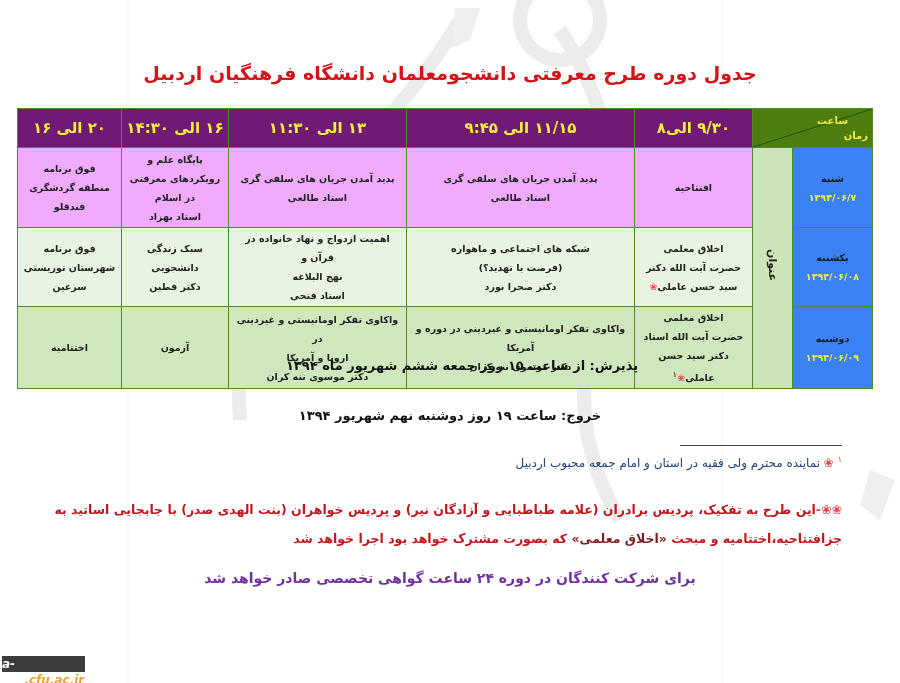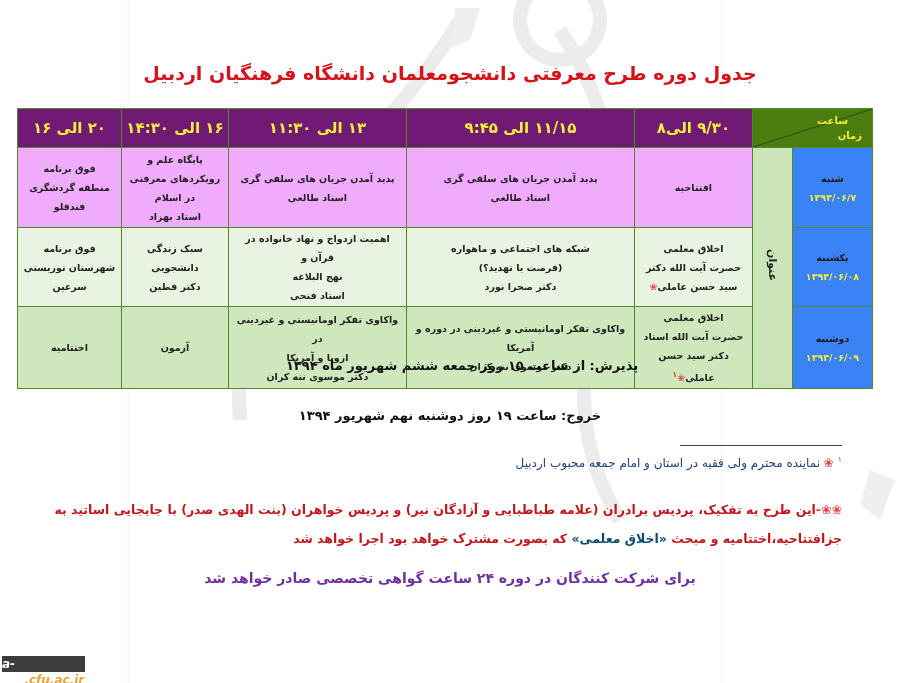--- a/index.html
+++ b/index.html
@@ -21,21 +21,21 @@
       font-size:9.5px; font-weight:bold; color:#222;
     }
     table.schedule td, table.schedule th {
       border:1px solid #4f8a2a; text-align:center; vertical-align:middle;
       padding:1px 3px; line-height:19px;
     }
     th.hdr { background:#701a75; color:#f2f03a; font-weight:bold; height:36px; font-size:15px; }
     th.corner { background:#4d7c0f; position:relative; padding:0; }
     th.corner svg { position:absolute; left:0; top:0; width:100%; height:100%; }
     th.corner .c-top { position:absolute; right:24px; top:2px; color:#f2f03a; font-size:10px; }
-    th.corner .c-bot { position:absolute; right:10px; bottom:2px; color:#f2f03a; font-size:10px; }
+    th.corner .c-bot { position:absolute; right:4px; bottom:2px; color:#f2f03a; font-size:10px; }
     td.day { background:#3b82f6; color:#1a1a1a; }
     td.day .date { color:#f2f03a; display:block; }
     td.vert { background:#cbe5b8; }
     td.vert span { writing-mode:vertical-rl; display:inline-block; color:#222; font-size:11px; }
     tr.r1 td.cell { background:#f0abfc; }
     tr.r2 td.cell { background:#e9f3e1; }
     tr.r3 td.cell { background:#cfe7bd; }
     .red-dot { color:#e2474d; }
     .sup { font-size:8px; vertical-align:super; color:#b06a00; }
     .line { display:block; }
@@ -49,21 +49,21 @@
     }
     .fn-rule { position:absolute; left:680px; top:445px; width:162px; height:1px; background:#444; }
     .footnote {
       position:absolute; right:58px; top:455px; direction:rtl;
       font-size:12px; color:#1f3f7a;margin-left:13px;
     }
     .note2 {
       position:absolute; right:58px; top:495px; width:830px; direction:rtl; text-align:right;
       font-size:12.5px; font-weight:bold; color:#c3161c; line-height:29px;
     }
-    .note2 .purple { color:#0c4a6e; }
+    .note2 .purple { color:#7f1d1d; }
     .cert {
       position:absolute; left:0; top:570px; width:900px; text-align:center; direction:rtl;
       font-size:14px; font-weight:bold; color:#7030a0;
     }
     .badge {
       position:absolute; left:2px; top:656px; width:83px; height:16px; background:#3d3d3d;
       font-size:12px; font-style:italic; font-weight:bold; line-height:16px; text-align:left;
     }
     .badge .w { color:#ffffff; }
     .badge .o { color:#e8a43a; }

